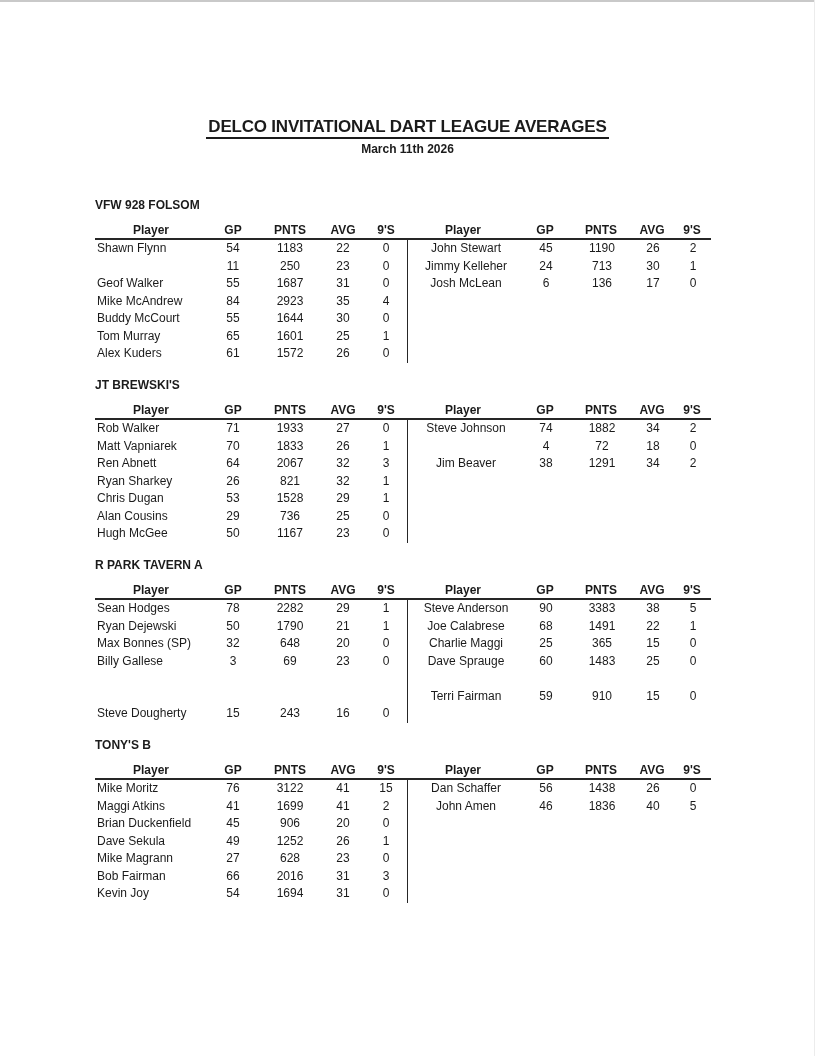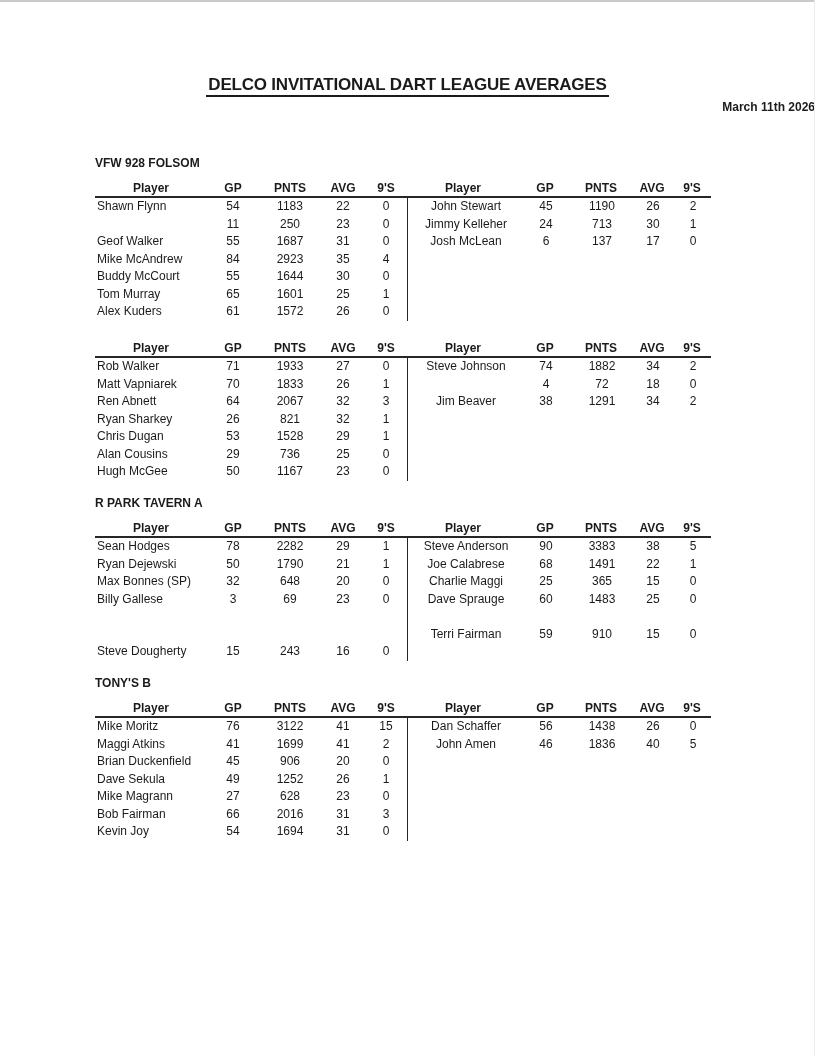--- a/index.html
+++ b/index.html
@@ -19,33 +19,33 @@
   .scan-edge-top {
     position: absolute; top: 0; left: 0;
     width: 100%; height: 2px;
     background: #c9c9c9;
   }
   .scan-edge-right {
     position: absolute; top: 0; right: 0;
     width: 1px; height: 100%;
     background: #ececec;
   }
-  .doc { padding-top: 76px; }
+  .doc { padding-top: 100px; margin-top: 18px; }
   .title-wrap { text-align: center; }
   .title {
     display: inline-block;
     font-size: 17px;
     font-weight: bold;
     line-height: 18px;
     letter-spacing: -0.2px;
     border-bottom: 2px solid var(--ink);
     padding: 0 2px 1px 2px;
   }
   .date {
-    text-align: right;
+    text-align: center;
     font-size: 12px;
     font-weight: bold;
     line-height: 13px;
     margin-top: 4px;
   }
   #sections { margin-top: 42px; }
   .section {
     margin-left: 95px;
     width: 616px;
     margin-bottom: 15.5px;
@@ -171,21 +171,21 @@
               <div class="row">
                 <div class="cell c-player">Jimmy Kelleher</div>
                 <div class="cell c-gp">24</div>
                 <div class="cell c-pnts">713</div>
                 <div class="cell c-avg">30</div>
                 <div class="cell c-nines">1</div>
               </div>
               <div class="row">
                 <div class="cell c-player">Josh McLean</div>
                 <div class="cell c-gp">6</div>
-                <div class="cell c-pnts">137</div>
+                <div class="cell c-pnts">136</div>
                 <div class="cell c-avg">17</div>
                 <div class="cell c-nines">0</div>
               </div>
               <div class="row">
                 <div class="cell c-player"></div>
                 <div class="cell c-gp"></div>
                 <div class="cell c-pnts"></div>
                 <div class="cell c-avg"></div>
                 <div class="cell c-nines"></div>
               </div>
@@ -208,20 +208,21 @@
                 <div class="cell c-gp"></div>
                 <div class="cell c-pnts"></div>
                 <div class="cell c-avg"></div>
                 <div class="cell c-nines"></div>
               </div>
             </div>
           </div>
         </div>
       </div>
       <div class="section">
+        <div class="team">JT BREWSKI'S</div>
         <div class="tables">
           <div class="half left">
             <div class="hrow">
               <div class="hc c-player">Player</div>
               <div class="hc c-gp">GP</div>
               <div class="hc c-pnts">PNTS</div>
               <div class="hc c-avg">AVG</div>
               <div class="hc c-nines">9'S</div>
             </div>
             <div class="rows">

